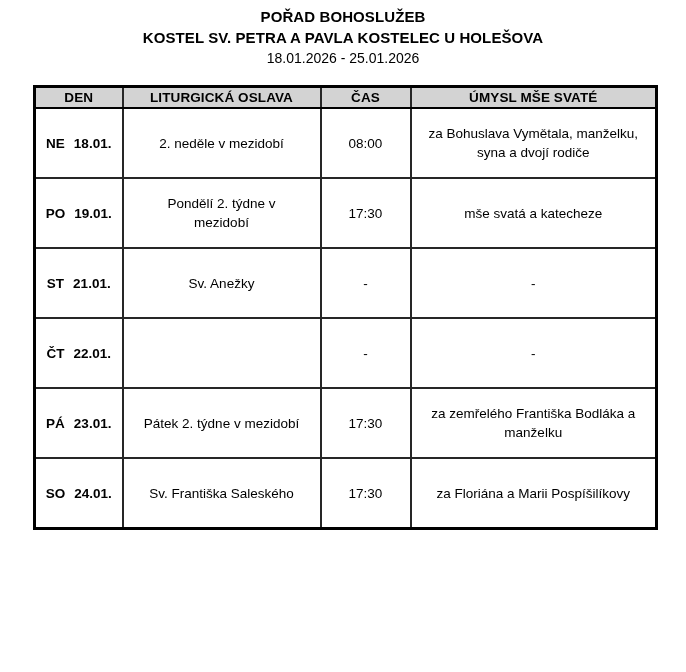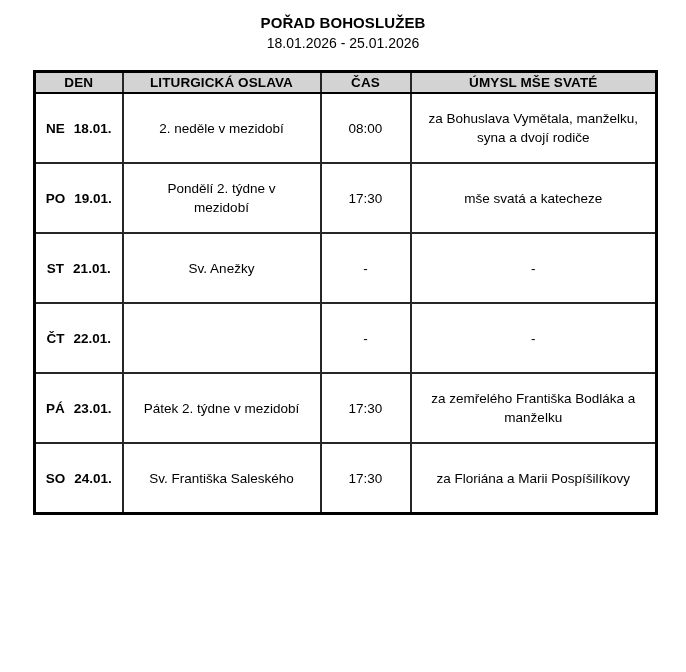--- a/index.html
+++ b/index.html
@@ -13,21 +13,21 @@
     -webkit-font-smoothing: antialiased;
   }
   .page {
     width: 686px;
     height: 672px;
     overflow: hidden;
     position: relative;
   }
   .titles {
     text-align: center;
-    padding-top: 12px;
+    padding-top: 6px;
   }
   .title,
   .subtitle {
     font-size: 15px;
     font-weight: bold;
     line-height: 21px;
     letter-spacing: 0.1px;
   }
   .daterange {
     font-size: 14px;
@@ -82,20 +82,21 @@
   }
   td.day-cell .day-abbr { display: inline-block; }
   td.day-cell .day-date { display: inline-block; margin-left: 9px; }
 </style>
 </head>
 <body>
 
 <div class="page">
   <div class="titles">
     <div class="title">POŘAD BOHOSLUŽEB</div>
+    <div class="subtitle">KOSTEL SV. PETRA A PAVLA KOSTELEC U HOLEŠOVA</div>
     <div class="daterange">18.01.2026 - 25.01.2026</div>
   </div>
 
   <table class="schedule">
     <colgroup>
       <col class="c-den">
         <col class="c-osl">
         <col class="c-cas">
         <col class="c-umysl">
     </colgroup>

